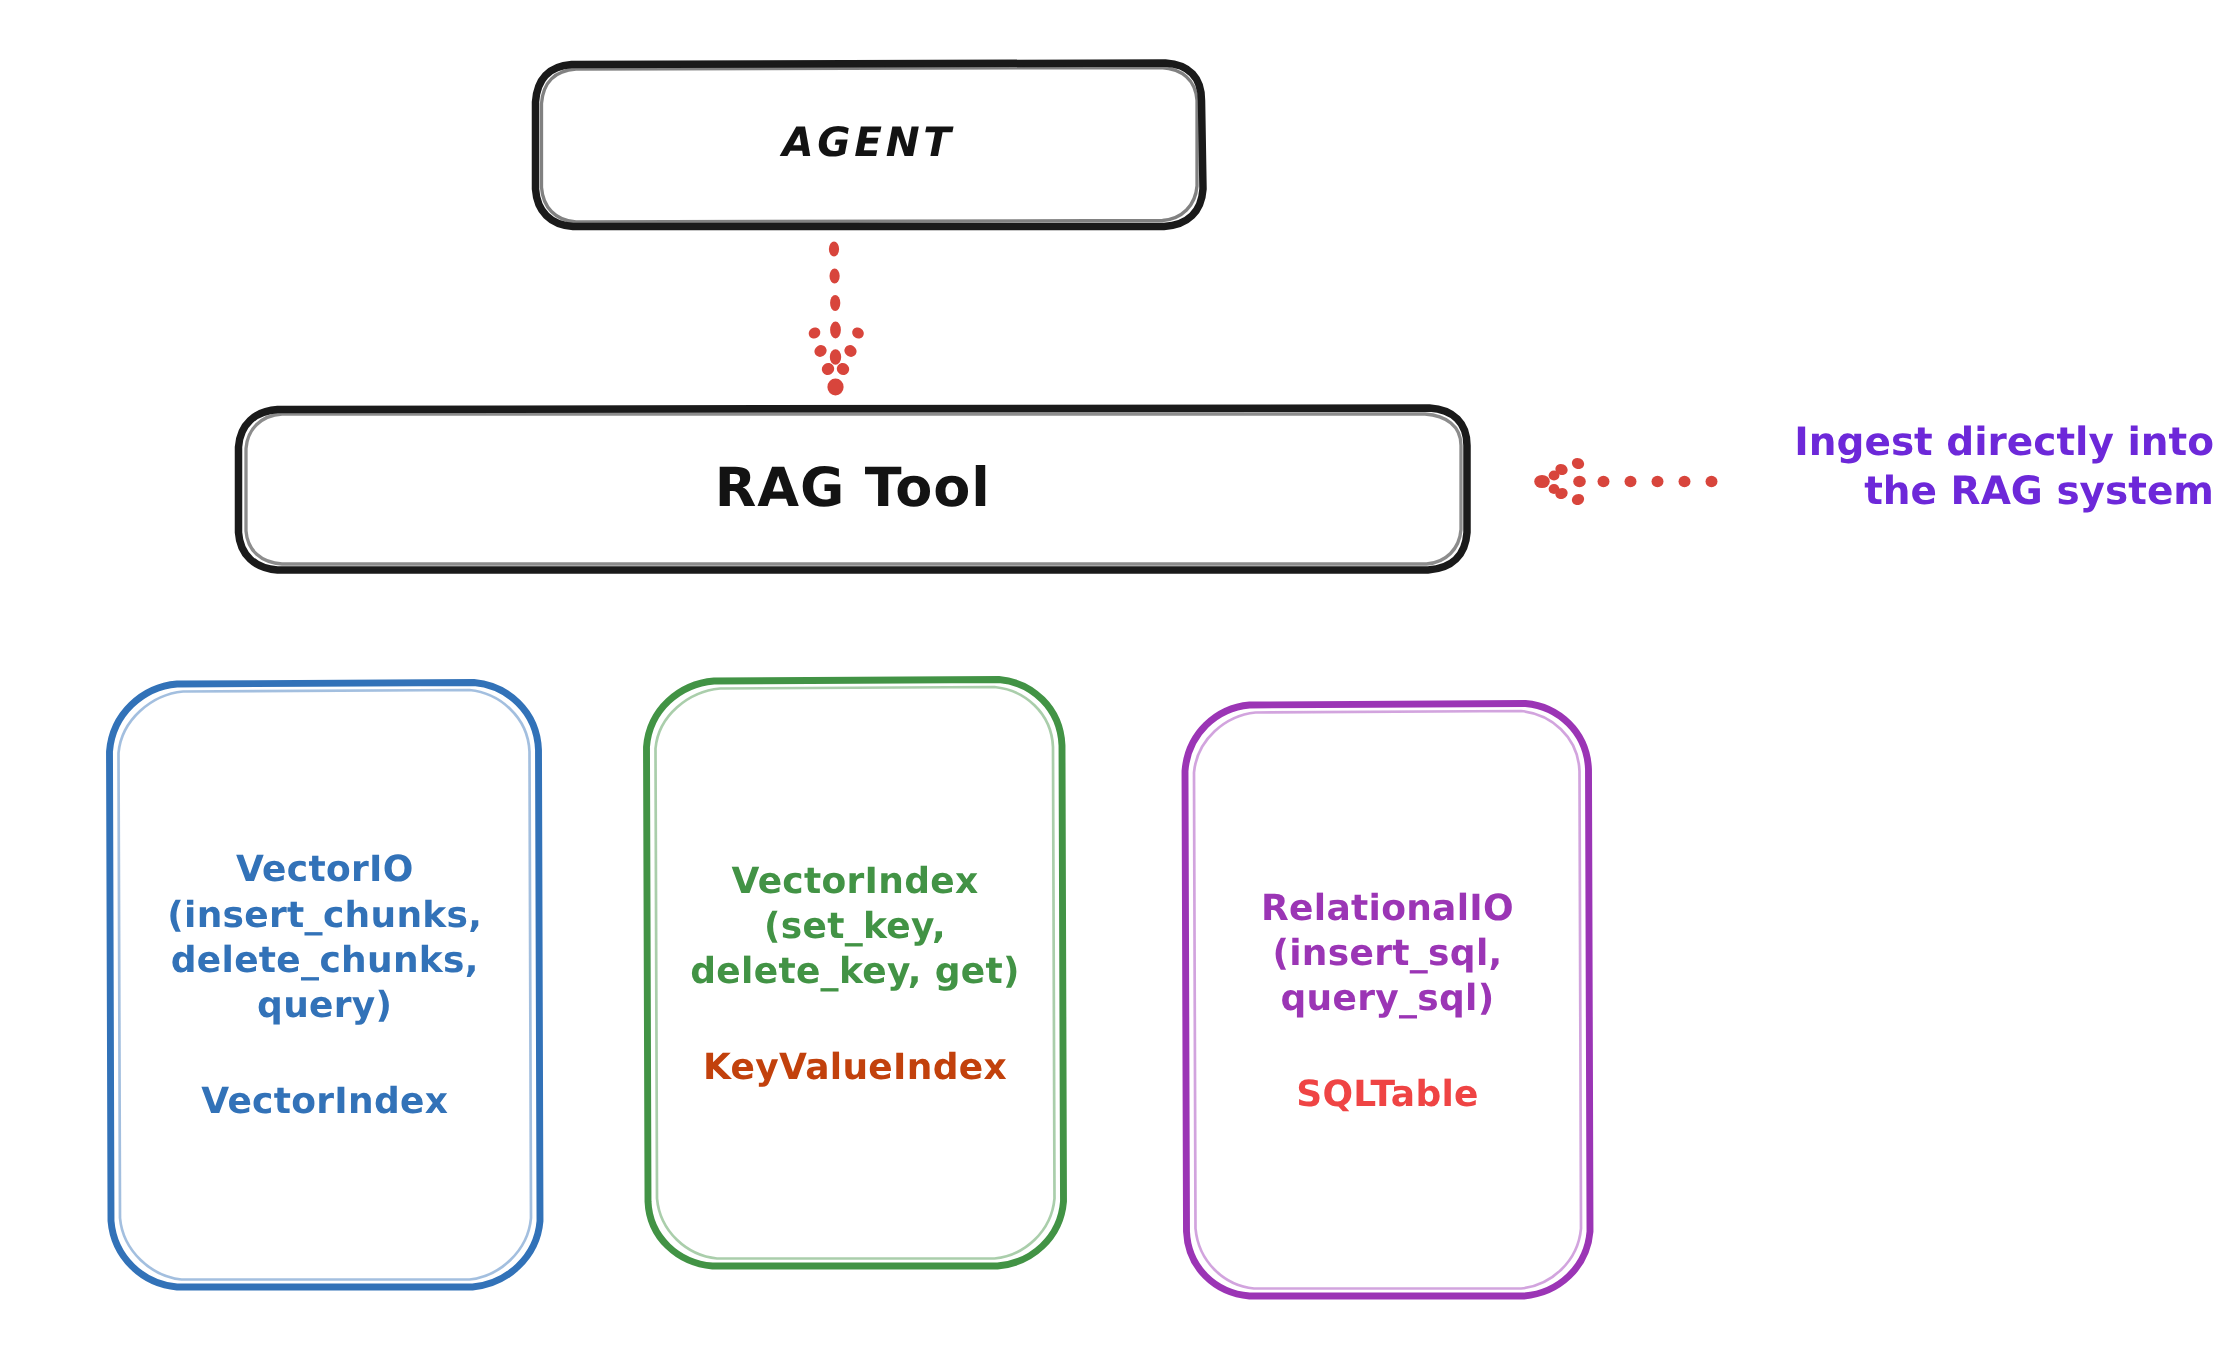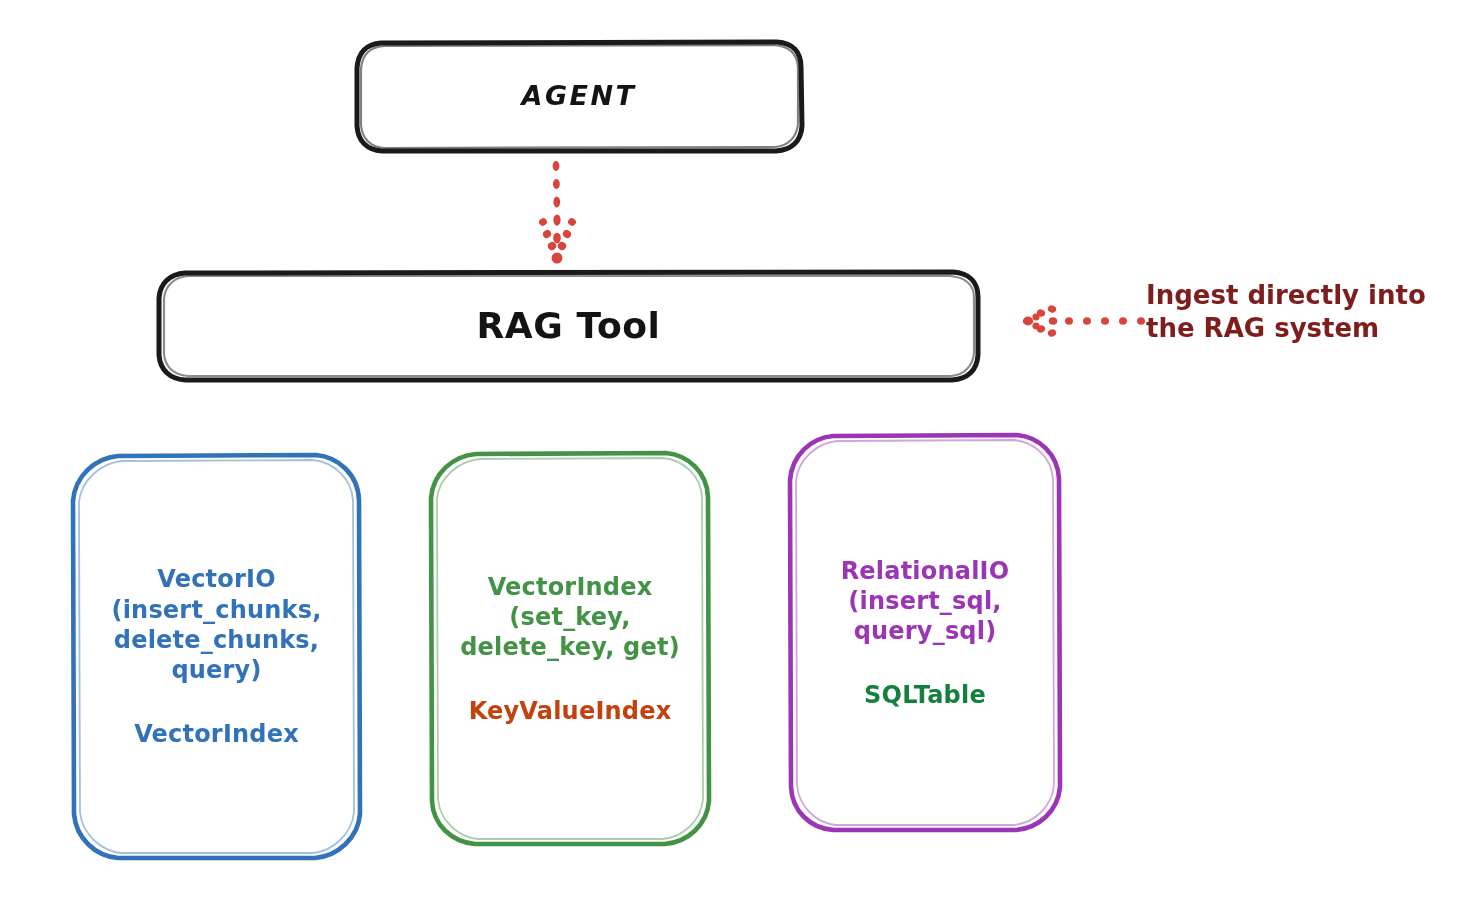--- a/index.html
+++ b/index.html
@@ -92,21 +92,21 @@
     height: 410px;
   }
   #keyvalueio-node {
     left: 428px;
     top: 450px;
     width: 284px;
     height: 398px;
   }
   #relationalio-node {
     left: 787px;
-    top: 432px;
+    top: 466px;
     width: 276px;
     height: 402px;
   }
 
   
   #arrow-agent-to-rag {
     position: absolute;
     left: 517px;
     top: 160px;
     width: 80px;
@@ -121,23 +121,23 @@
   }
   #ingest-annotation {
     position: absolute;
     left: 1146px;
     top: 279px;
     width: 330px;
     font-family: "DejaVu Sans", sans-serif;
     font-weight: 600;
     font-size: 26px;
     line-height: 1.27;
-    color: #7f1d1d;
+    color: #6d28d9;
     white-space: pre-line;
-    text-align: left;
+    text-align: right;
   }
 </style>
 </head>
 <body>
 
 <div id="canvas">
 
   <div class="node" id="agent-node">
     <svg class="sketch-svg" width="448" height="113" viewBox="0 0 448 113">
       <path d="M26 3 L422 2 C438 3 446 12 446 27 L447 86 C446 101 437 110 421 111 L27 111 C12 110 3 101 2 86 L2 28 C3 13 11 4 26 3 Z" fill="#ffffff" stroke="#1a1a1a" stroke-width="5" stroke-linecap="round" stroke-linejoin="round"></path>
@@ -224,16 +224,16 @@
 
   <div class="node store-node" id="relationalio-node">
     <svg class="sketch-svg" width="276" height="402" viewBox="0 0 276 402">
       <path d="M46 4 L230 3 C252 5 271 22 272 47 L273 355 C271 379 252 396 229 398 L46 398 C23 396 5 379 4 355 L3 48 C5 23 24 6 46 4 Z" fill="#ffffff" stroke="#9b35b5" stroke-width="4.6" stroke-linecap="round" stroke-linejoin="round"></path>
       <path d="M50 9 L227 8 C247 10 265 25 266 48 L267 353 C265 375 247 391 227 393 L49 393 C29 391 12 375 10 353 L9 49 C11 27 30 11 50 9 Z" fill="none" stroke="#9b35b5" stroke-width="1.8" stroke-linecap="round" stroke-linejoin="round" opacity="0.45"></path>
     </svg>
     <span class="node-label" style="color:#9b35b5">RelationalIO
 (insert_sql,
 query_sql)</span>
     <span class="label-gap"></span>
-    <span class="node-label" style="color:#15803d">SQLTable</span>
+    <span class="node-label" style="color:#ef4444">SQLTable</span>
   </div>
 
 </div>
 
 </body></html>

